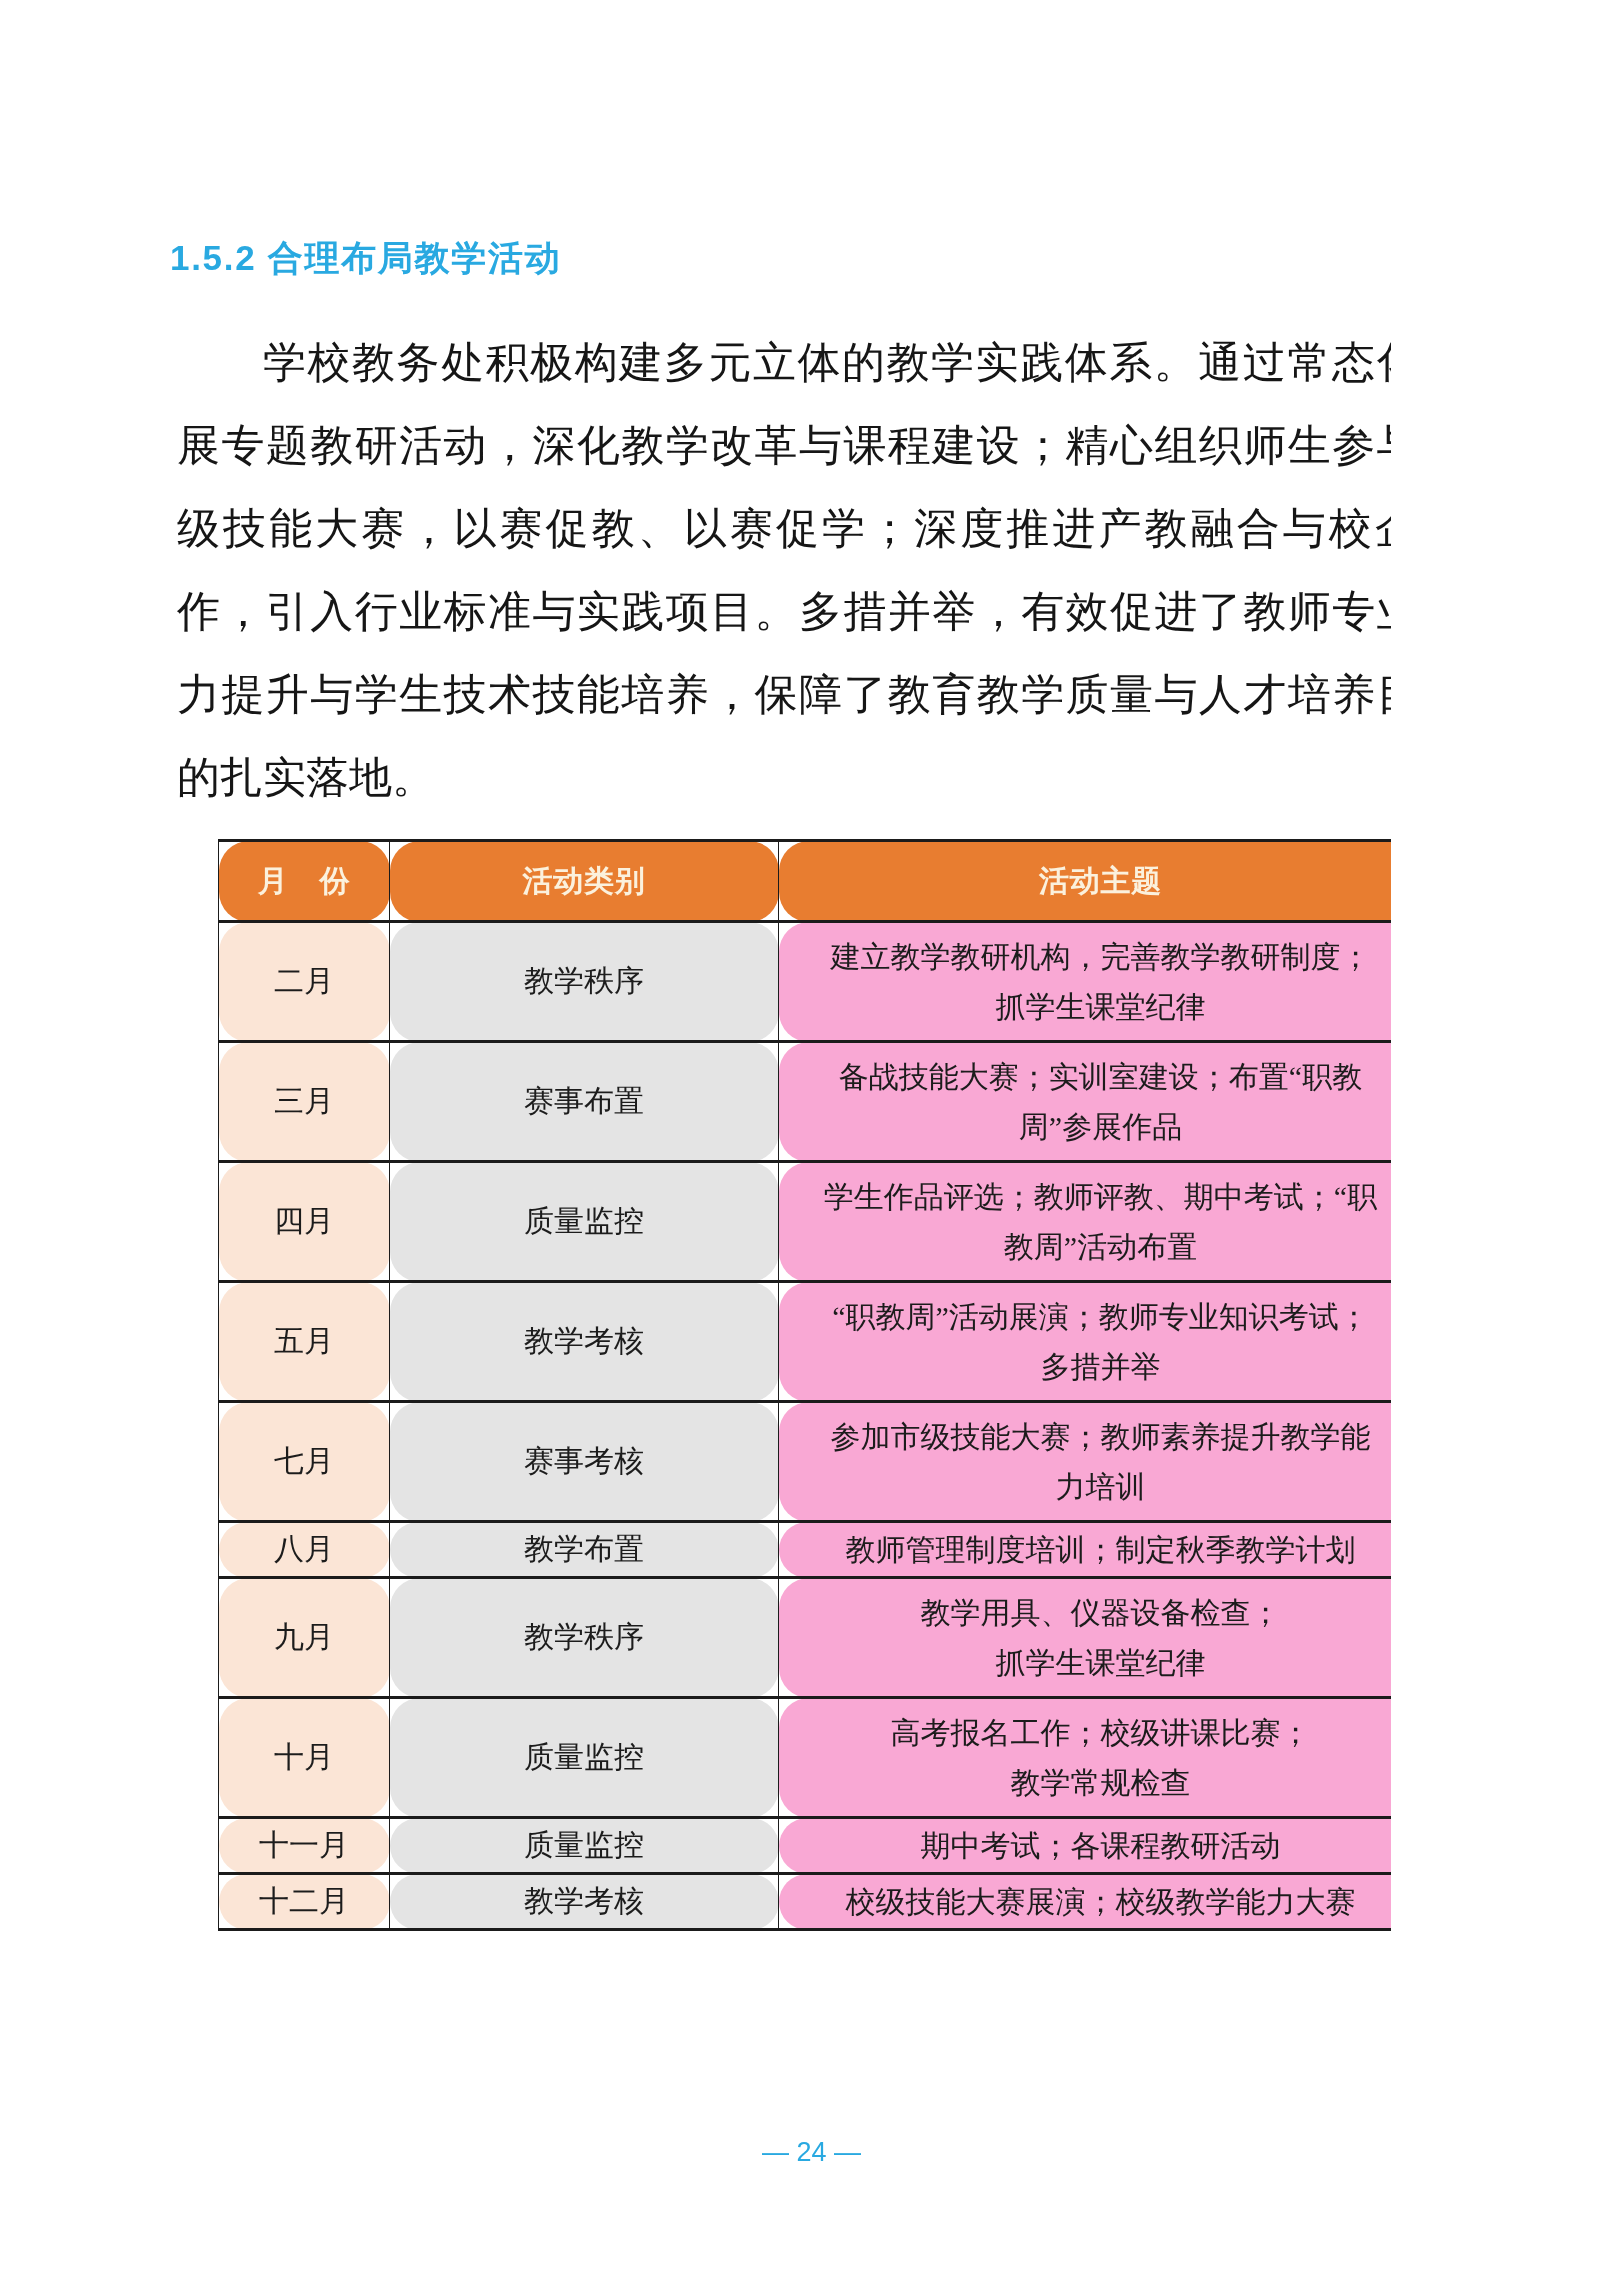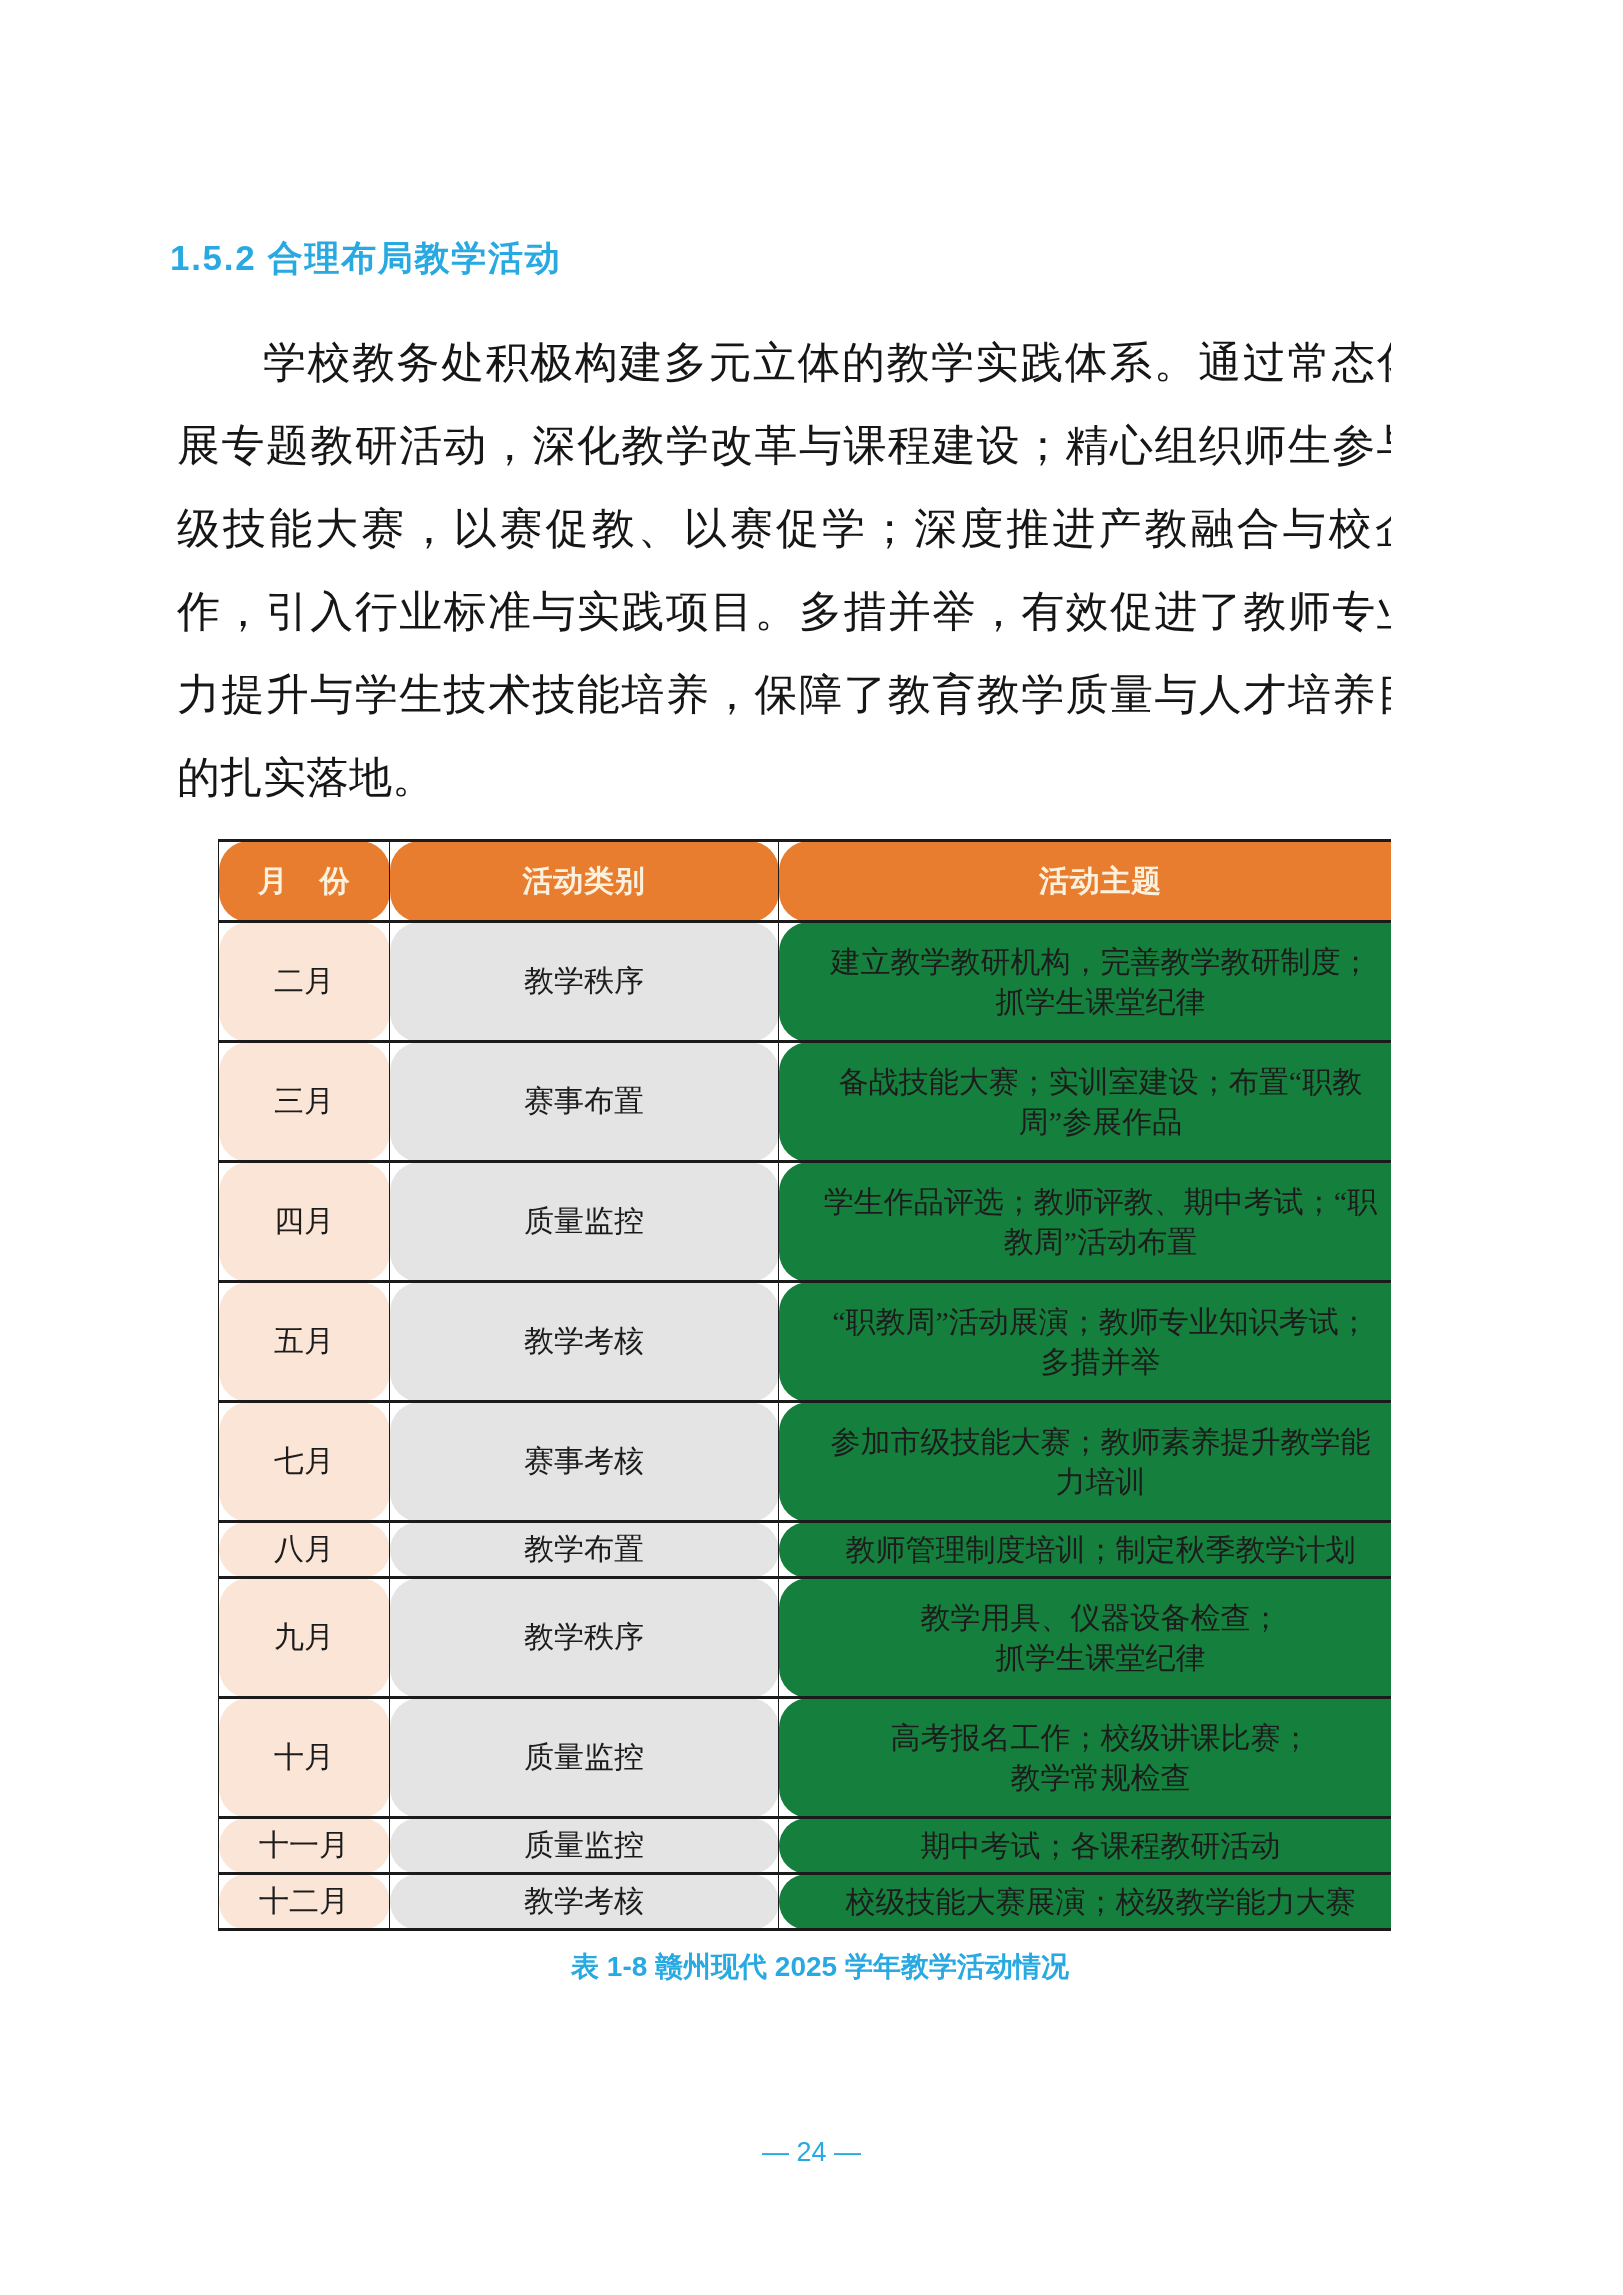--- a/index.html
+++ b/index.html
@@ -59,23 +59,23 @@
   table.activities td{
     font-size:30px;
     color:#1c1c1c;
   }
   col.c-month{width:171px;}
   col.c-category{width:389px;}
   col.c-theme{width:644px;}
   td.month{background:#fbe5d6;}
   td.category{background:#e4e4e4;}
   td.theme{
-    background:#15803d;
+    background:#f9a8d4;
     white-space:pre-line;
-    line-height:40px;
+    line-height:50px;
     margin-left:12px;
   }
   tr.tall{height:120px;}
   tr.short{height:56px;}
   .caption{
     width:1204px;
     margin:17px 0 0 53px;
     text-align:center;
     font-family:"Liberation Sans","DejaVu Sans",sans-serif;
     font-weight:700;
@@ -168,18 +168,17 @@
     <td class="theme">期中考试；各课程教研活动</td>
   </tr>
         <tr class="short">
     <td class="month">十二月</td>
     <td class="category">教学考核</td>
     <td class="theme">校级技能大赛展演；校级教学能力大赛</td>
   </tr>
       </tbody>
   </table>
 
-  <div class="caption">表 1-8 赣州现代 2025 学年教学活动情况</div>
 
   <div class="page-number">— 24 —</div>
 
 </div>
 
 
 </body></html>

